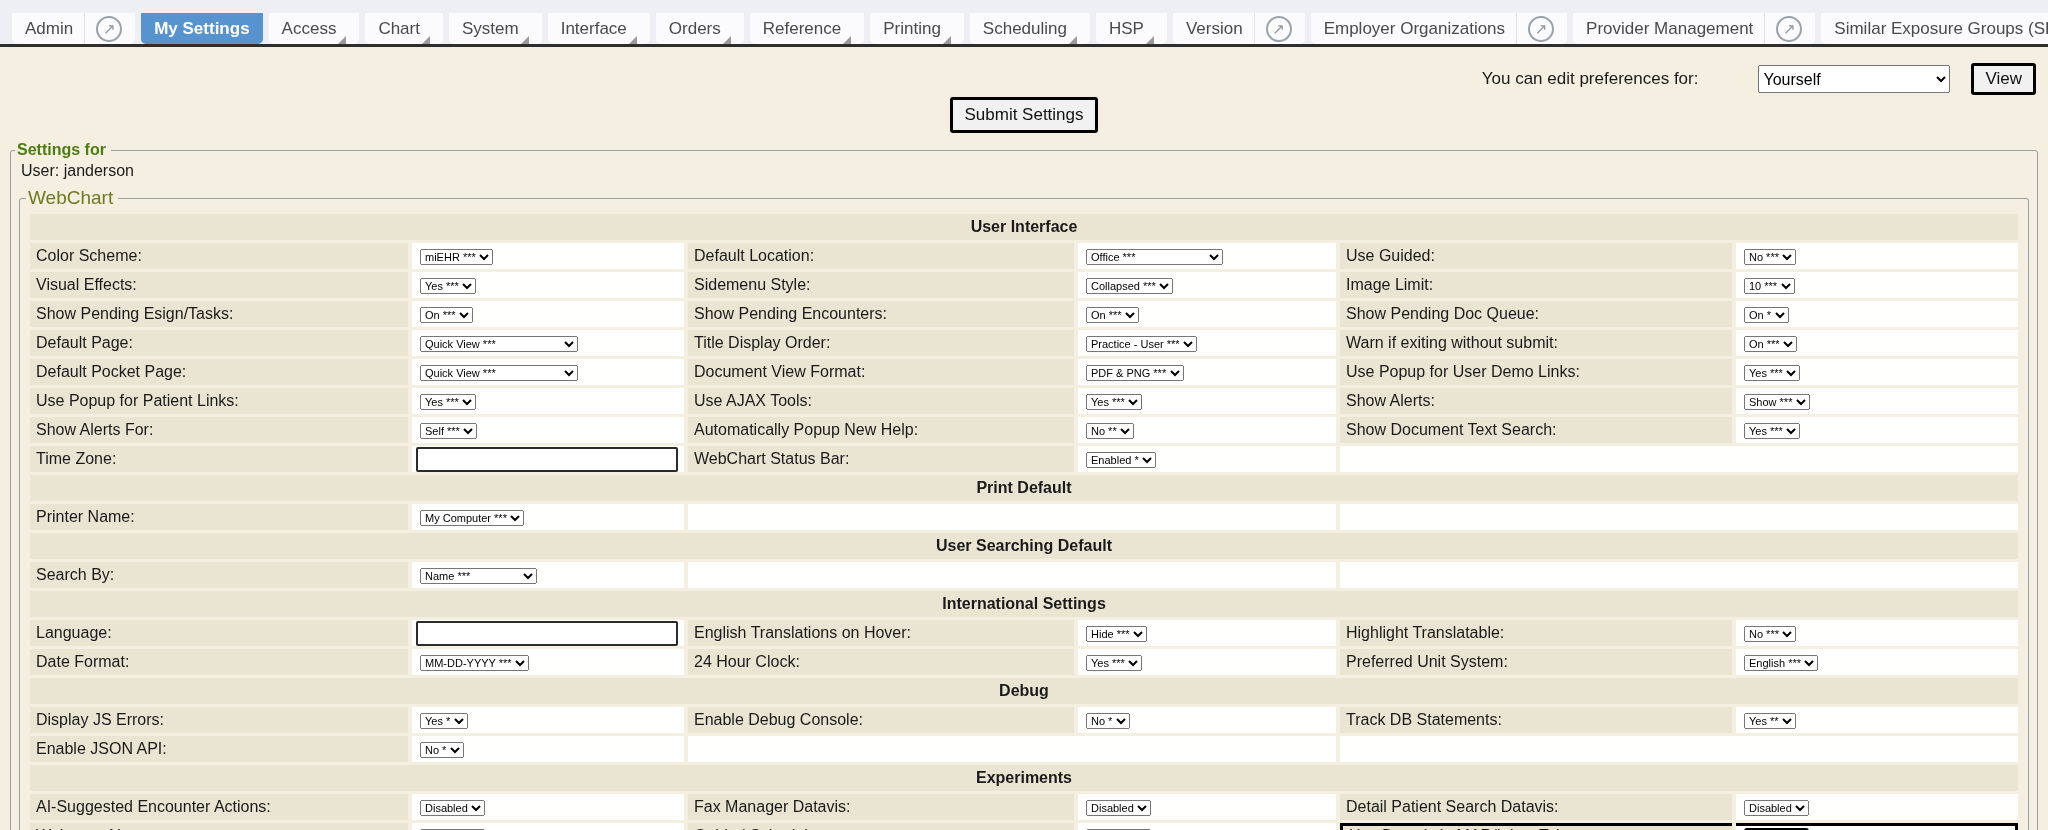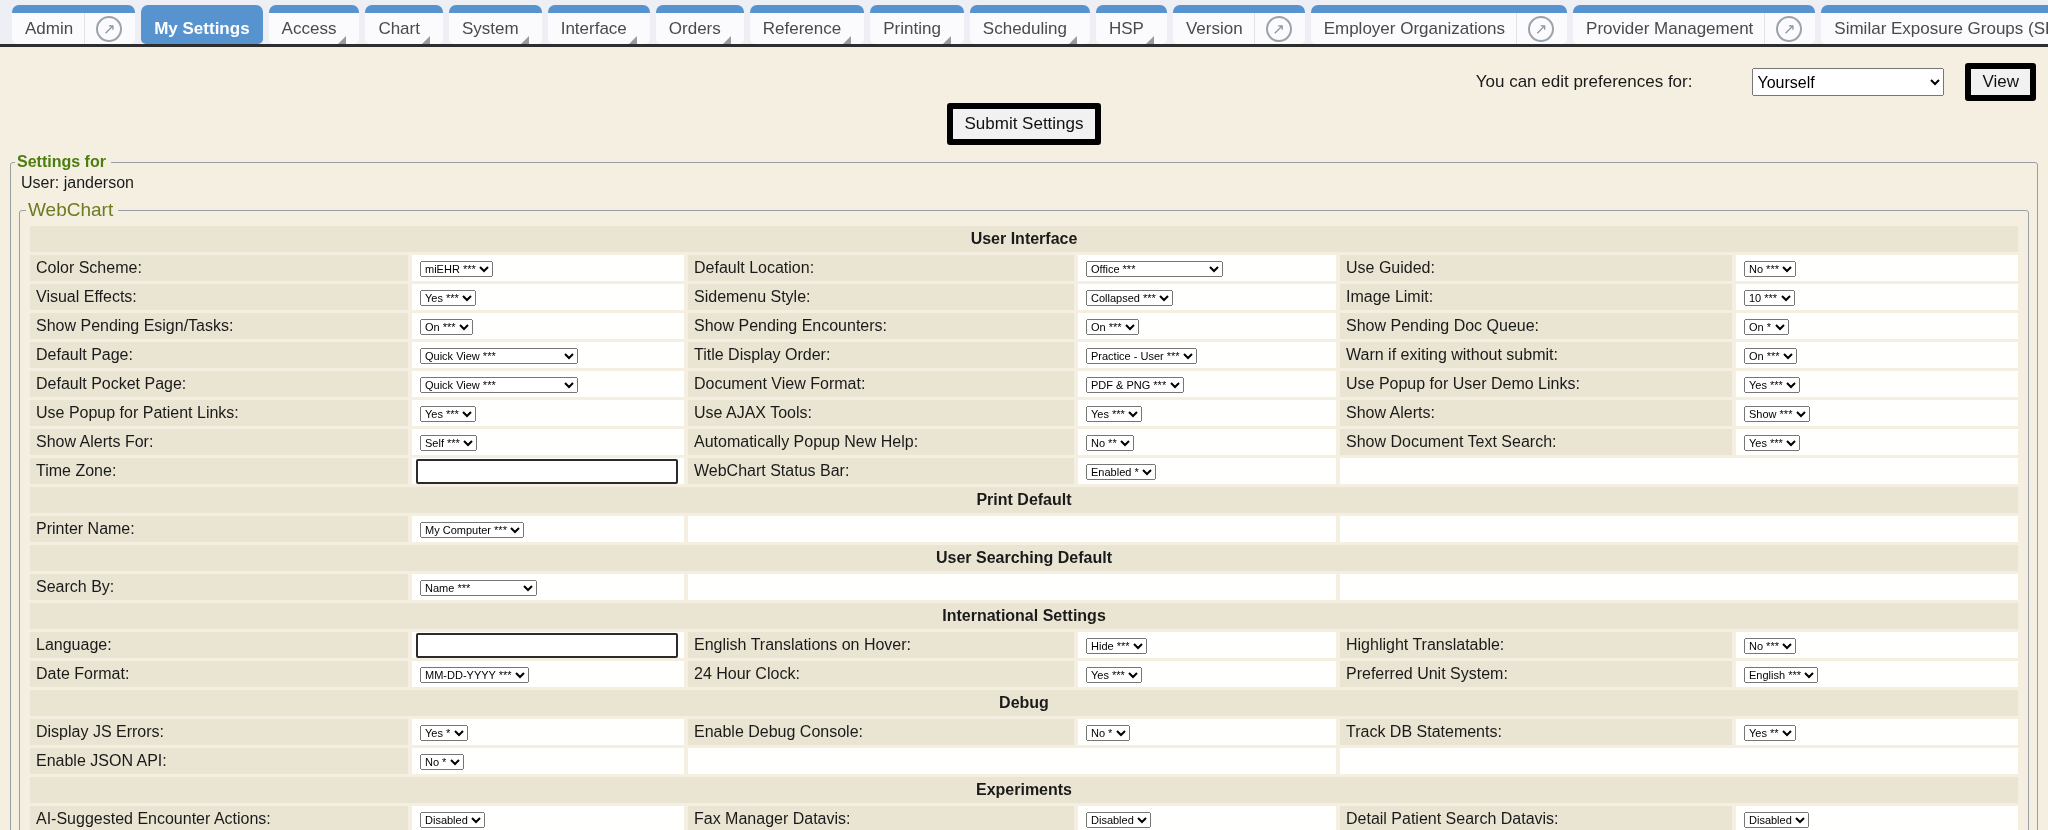--- a/index.html
+++ b/index.html
@@ -12,21 +12,21 @@
   }
 
   
   .tabbar {
     background:#edeff4;
     padding:10px 10px 0 12px;
     border-bottom:3px solid #2e2e2e;
     display:flex; align-items:flex-end; gap:6px;
     height:47px;
   }
-  .tab { display:flex; flex-direction:column; cursor:pointer; flex:0 0 auto;margin-top:48px; }
+  .tab { display:flex; flex-direction:row; cursor:pointer; flex:0 0 auto;margin-top:48px; }
   .tab-top { height:8px; background:#5794cf; border-radius:7px 7px 0 0; }
   .tab-body {
     position:relative;
     background:#fbfbfd; color:#4a4a4a;
     display:flex; align-items:center;
     height:31px; padding:0 13px;
     border-radius:0 0 5px 5px;
     font-size:17px; white-space:nowrap;
   }
   .tab.active .tab-body { background:#5794cf; color:#ffffff; font-weight:bold; }
@@ -44,21 +44,21 @@
   .tab .icon-sep { width:1px; align-self:stretch; background:#e3e3e3; margin-left:11px; }
 
   
   .prefs-row {
     text-align:right; margin:16px 12px 0 0; font-size:17px;
     display:flex; justify-content:flex-end; align-items:center; gap:21px;
   }
   select, button, input { font-family:"Liberation Sans", sans-serif; }
   .prefs-row select { width:192px; font-size:16px; height:28px;margin-left:39px; }
   .btn {
-    font-size:17px; background:#f1f1f1; border:6px solid #000000;
+    font-size:17px; background:#f1f1f1; border:3px solid #000000;
     border-radius:3px; padding:3px 11px; color:#111; cursor:pointer;
   }
   .submit-row { text-align:center; margin-top:2px; }
   .submit-row .btn { padding:5px 11px; }
 
   
   fieldset.outer {
     margin:8px 10px 0 10px; padding:0 8px 8px 8px;
     border:1px solid #98a0a6; border-radius:3px;
   }

